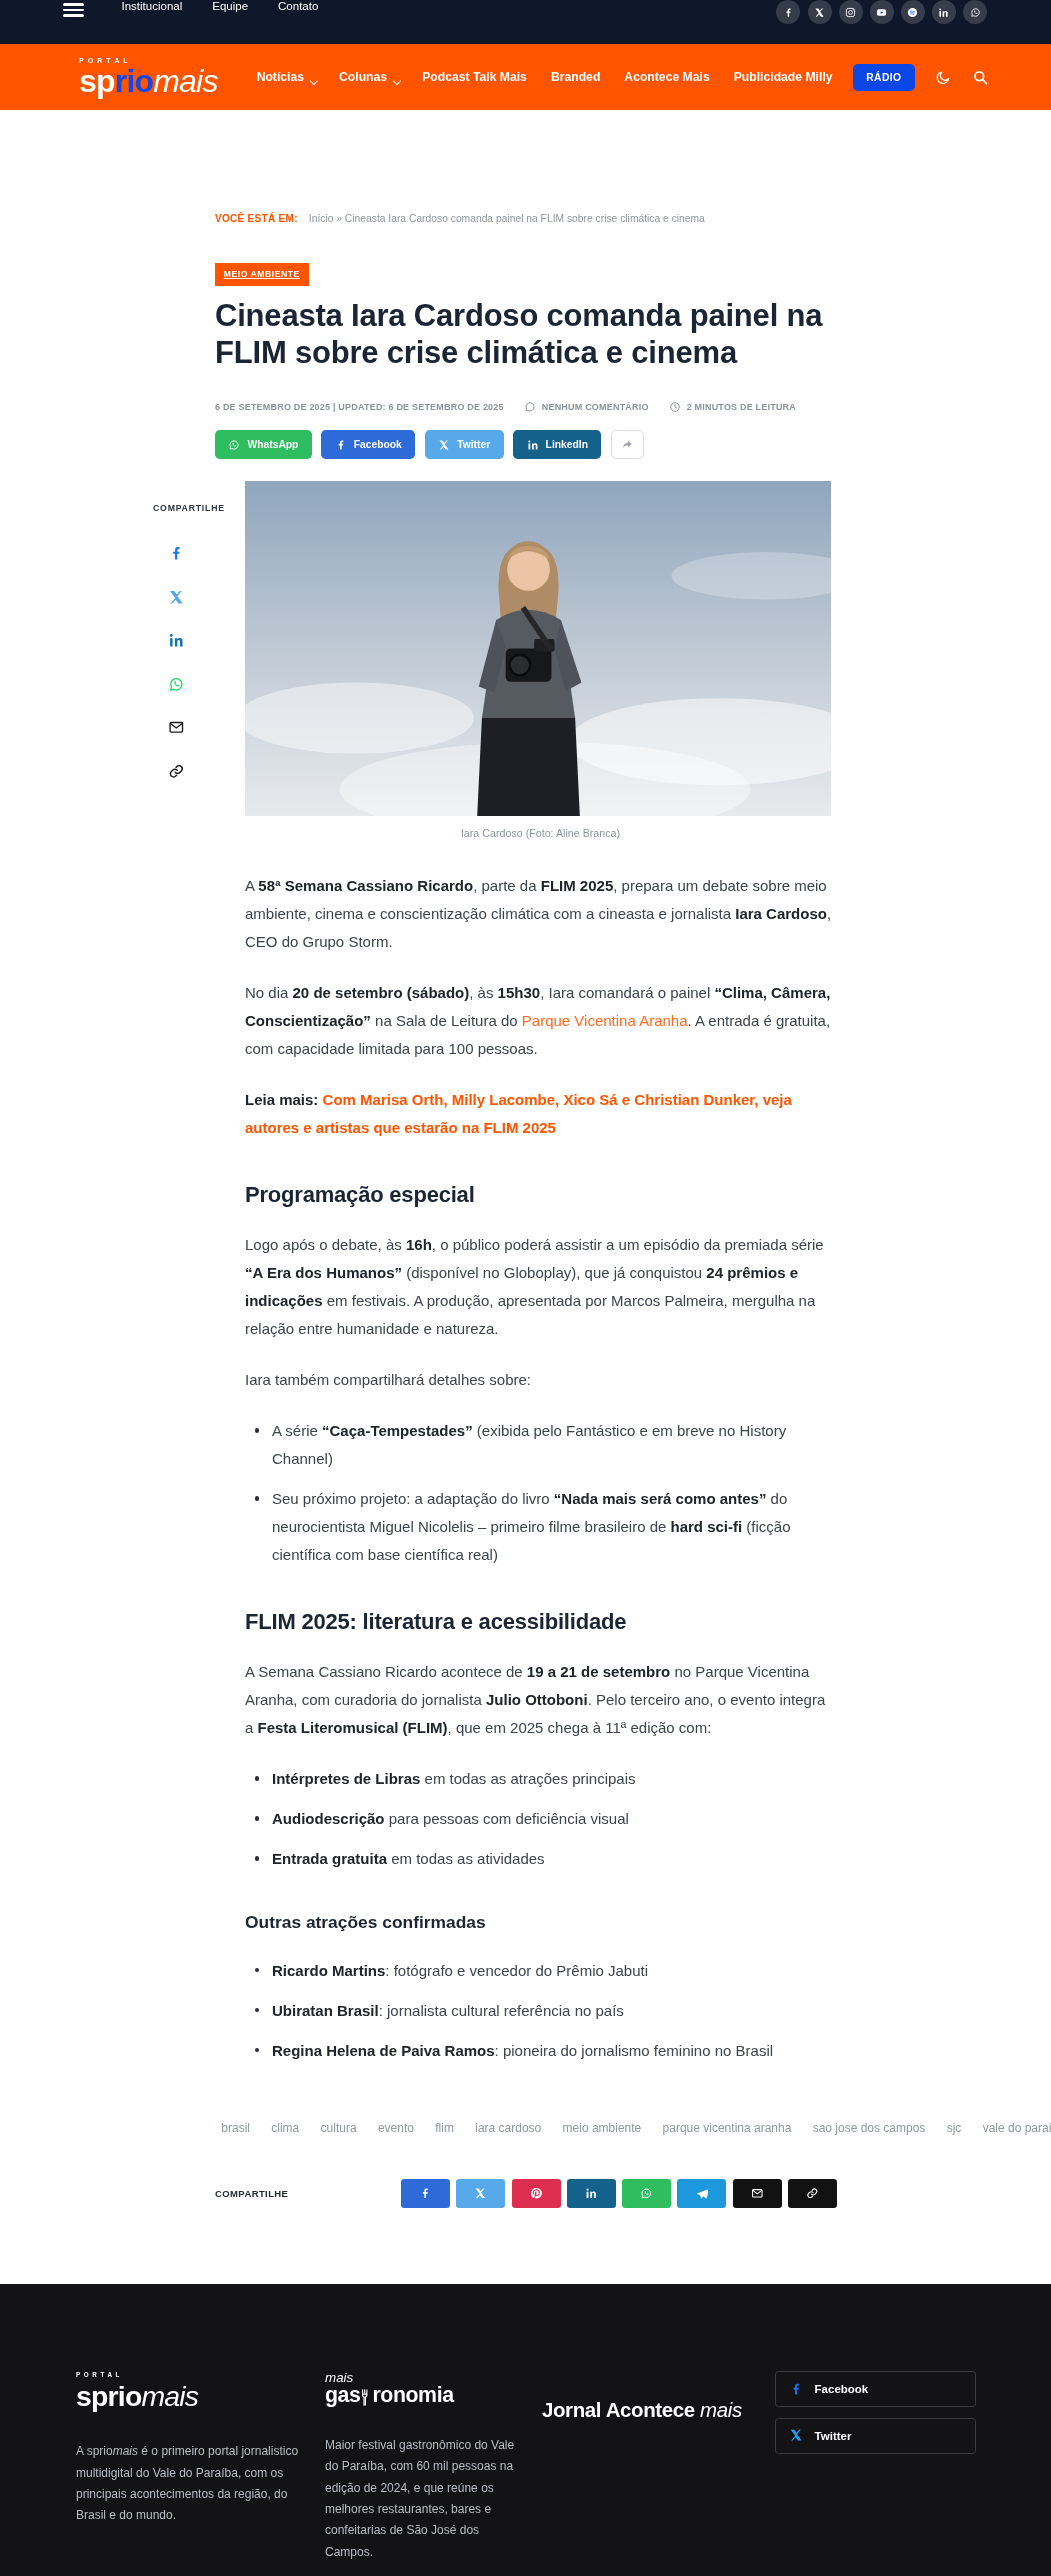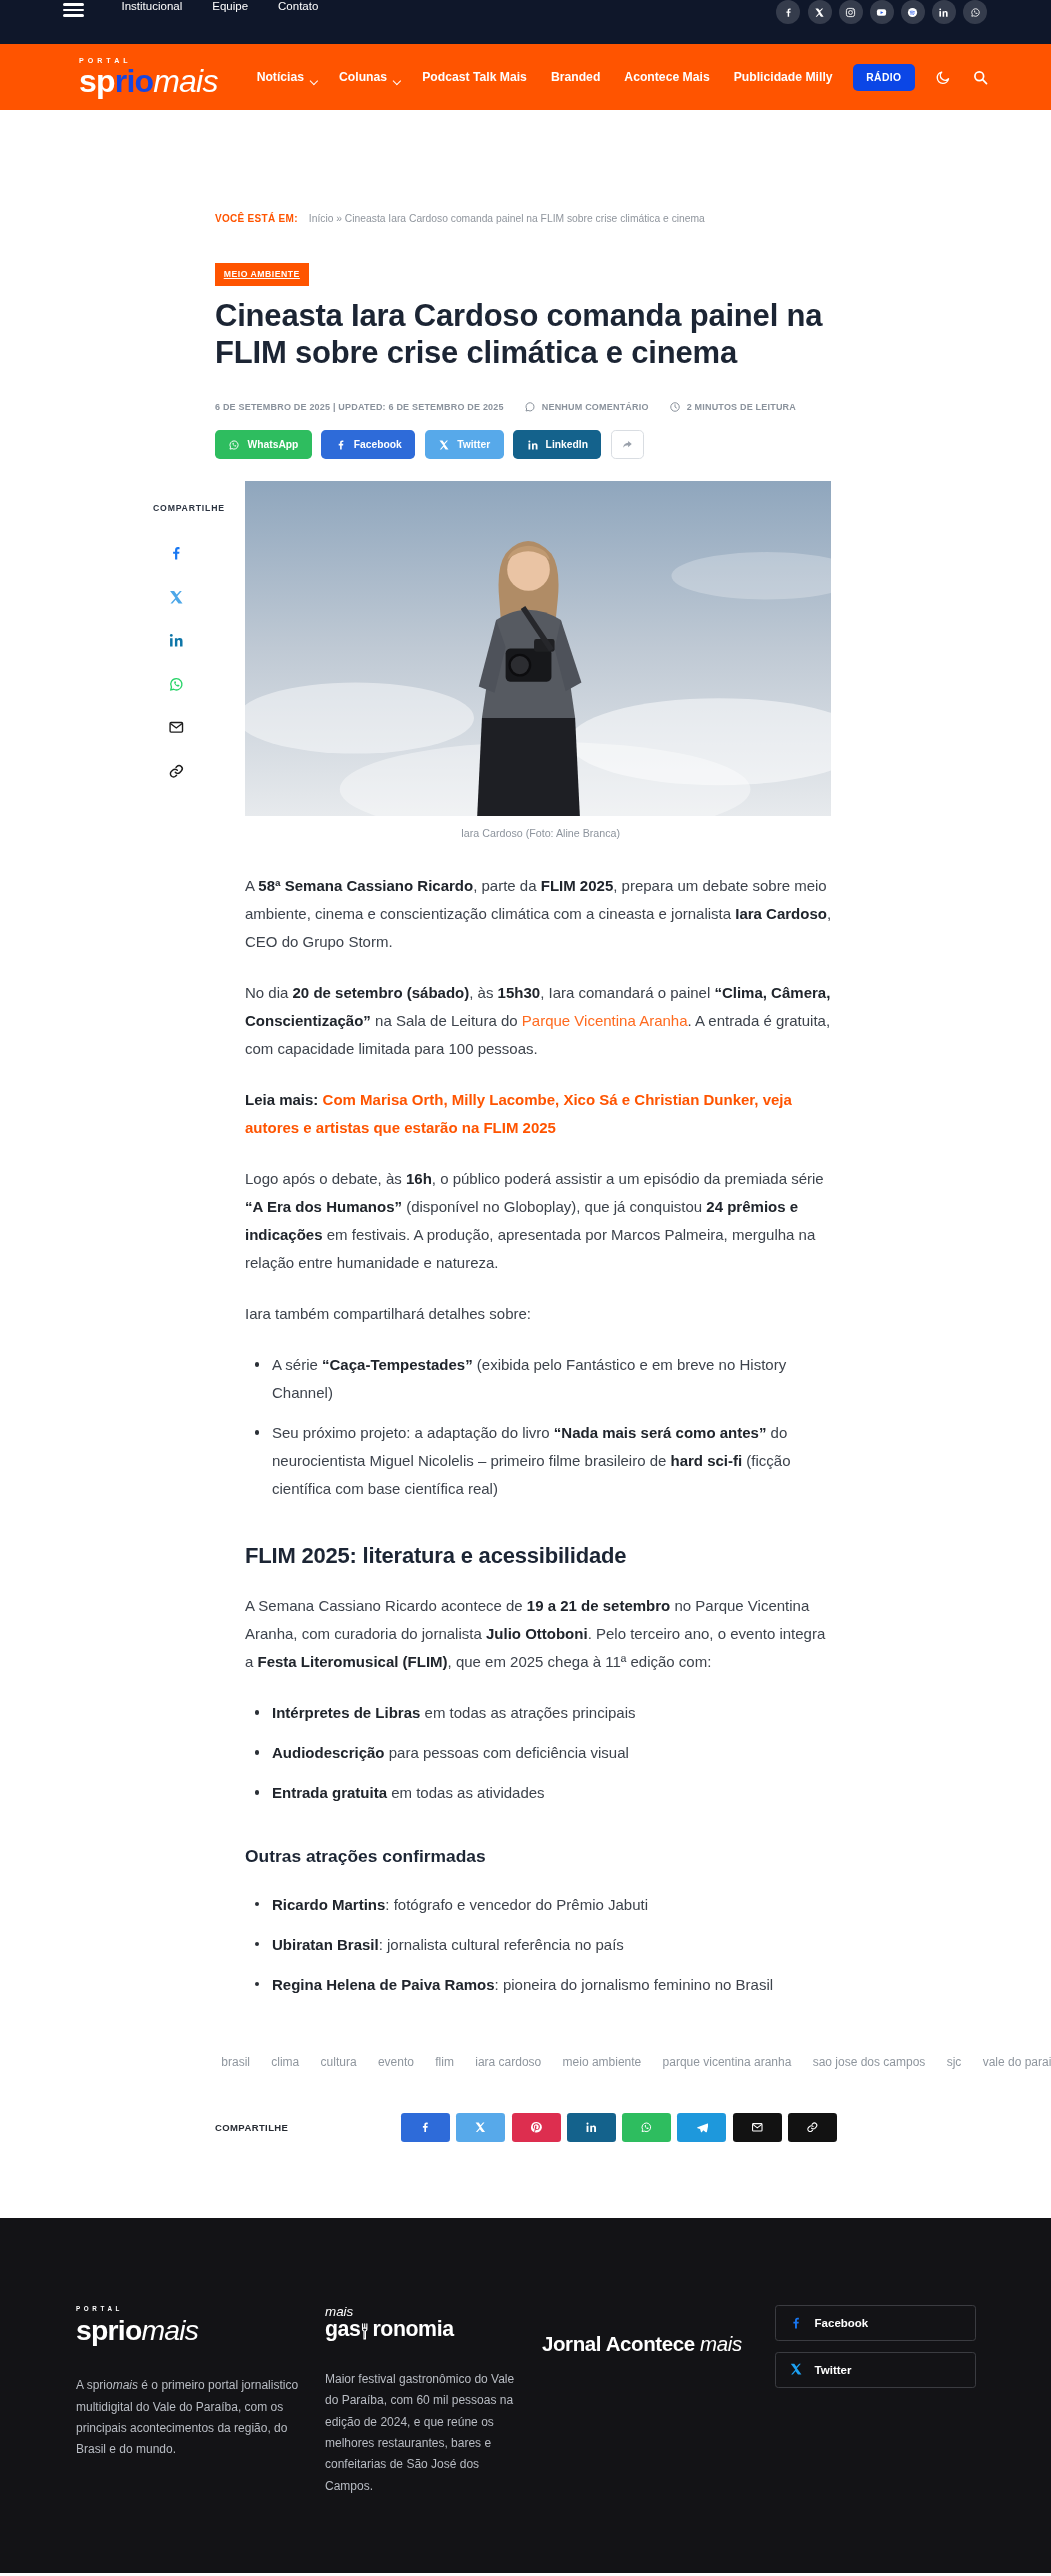--- a/index.html
+++ b/index.html
@@ -365,20 +365,21 @@
           <path d="M352 160 L388 214" stroke="#26272b" stroke-width="7"></path>
           <path d="M300 300 L418 300 L424 424 L294 424 Z" fill="#1e1f24"></path>
         </svg>
       </figure>
       <figcaption>Iara Cardoso (Foto: Aline Branca)</figcaption>
 
       <div class="article-body" id="article-body">
           <p><span>A </span><span class="seg-b">58ª Semana Cassiano Ricardo</span><span>, parte da </span><span class="seg-b">FLIM 2025</span><span>, prepara um debate sobre meio ambiente, cinema e conscientização climática com a cineasta e jornalista </span><span class="seg-b">Iara Cardoso</span><span>, CEO do Grupo Storm.</span></p>
           <p><span>No dia </span><span class="seg-b">20 de setembro (sábado)</span><span>, às </span><span class="seg-b">15h30</span><span>, Iara comandará o painel </span><span class="seg-b">“Clima, Câmera, Conscientização”</span><span> na Sala de Leitura do </span><a href="#" class="seg-l">Parque Vicentina Aranha</a><span>. A entrada é gratuita, com capacidade limitada para 100 pessoas.</span></p>
           <p><span class="seg-b">Leia mais: </span><a href="#" class="seg-bl">Com Marisa Orth, Milly Lacombe, Xico Sá e Christian Dunker, veja autores e artistas que estarão na FLIM 2025</a></p>
+          <h2>Programação especial</h2>
           <p><span>Logo após o debate, às </span><span class="seg-b">16h</span><span>, o público poderá assistir a um episódio da premiada série </span><span class="seg-b">“A Era dos Humanos”</span><span> (disponível no Globoplay), que já conquistou </span><span class="seg-b">24 prêmios e indicações</span><span> em festivais. A produção, apresentada por Marcos Palmeira, mergulha na relação entre humanidade e natureza.</span></p>
           <p><span>Iara também compartilhará detalhes sobre:</span></p>
           <ul>
             <li><span>A série </span><span class="seg-b">“Caça-Tempestades”</span><span> (exibida pelo Fantástico e em breve no History Channel)</span></li>
             <li><span>Seu próximo projeto: a adaptação do livro </span><span class="seg-b">“Nada mais será como antes”</span><span> do neurocientista Miguel Nicolelis – primeiro filme brasileiro de </span><span class="seg-b">hard sci-fi</span><span> (ficção científica com base científica real)</span></li>
           </ul>
           <h2>FLIM 2025: literatura e acessibilidade</h2>
           <p><span>A Semana Cassiano Ricardo acontece de </span><span class="seg-b">19 a 21 de setembro</span><span> no Parque Vicentina Aranha, com curadoria do jornalista </span><span class="seg-b">Julio Ottoboni</span><span>. Pelo terceiro ano, o evento integra a </span><span class="seg-b">Festa Literomusical (FLIM)</span><span>, que em 2025 chega à 11ª edição com:</span></p>
           <ul>
             <li><span class="seg-b">Intérpretes de Libras</span><span> em todas as atrações principais</span></li>

